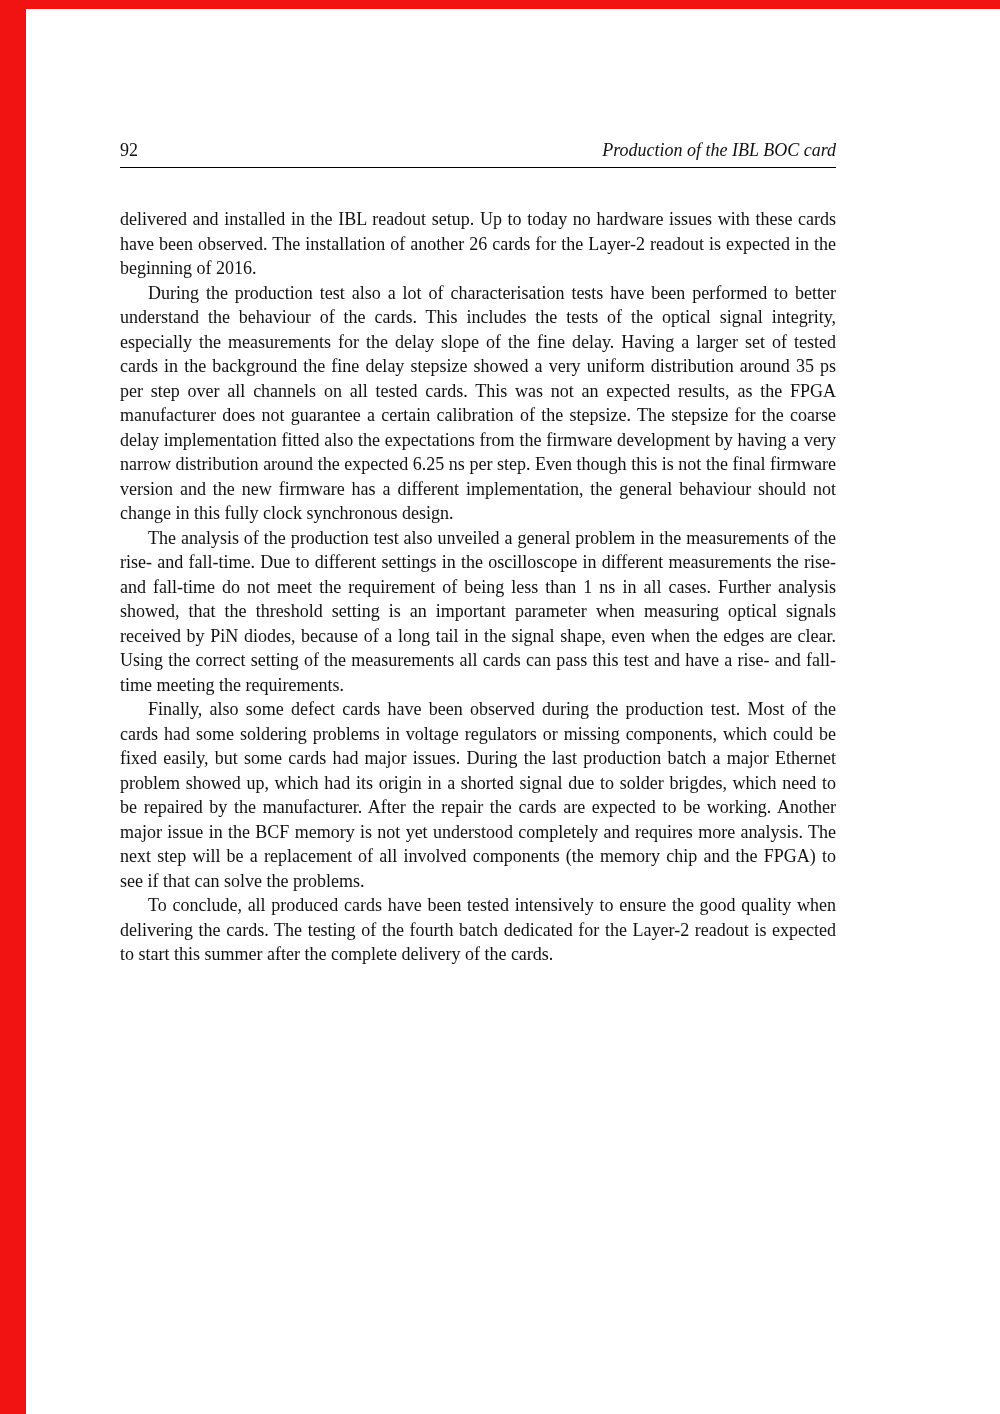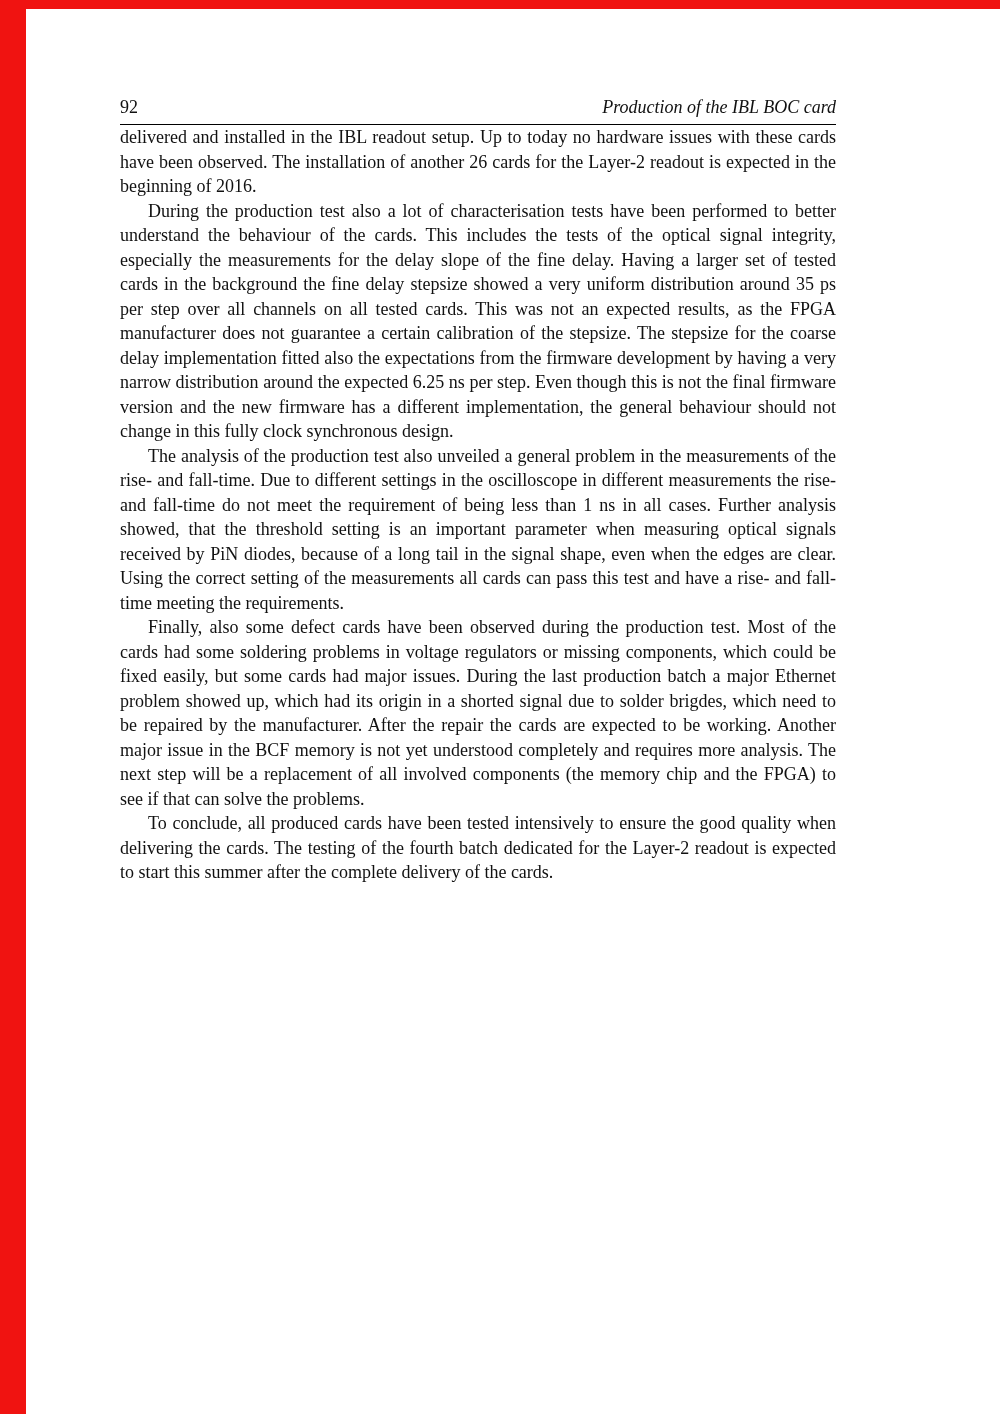--- a/index.html
+++ b/index.html
@@ -36,30 +36,32 @@
   }
   .page-header {
     display: flex;
     justify-content: space-between;
     align-items: baseline;
     font-size: 18px;
     line-height: 20px;
   }
   .page-number {
     font-style: normal;
+    margin-top: 43px;
   }
   .running-title {
     font-style: italic;
   }
   .header-rule {
     border: none;
     border-top: 1.4px solid #000000;
     margin: 7px 0 0 0;
   }
   .body-text {
+    margin-top: 39px;
     font-size: 18px;
     line-height: 24.5px;
     text-align: justify;
   }
   .body-text p {
     margin: 0;
     padding: 0;
   }
   .body-text p.indent {
     text-indent: 28px;

